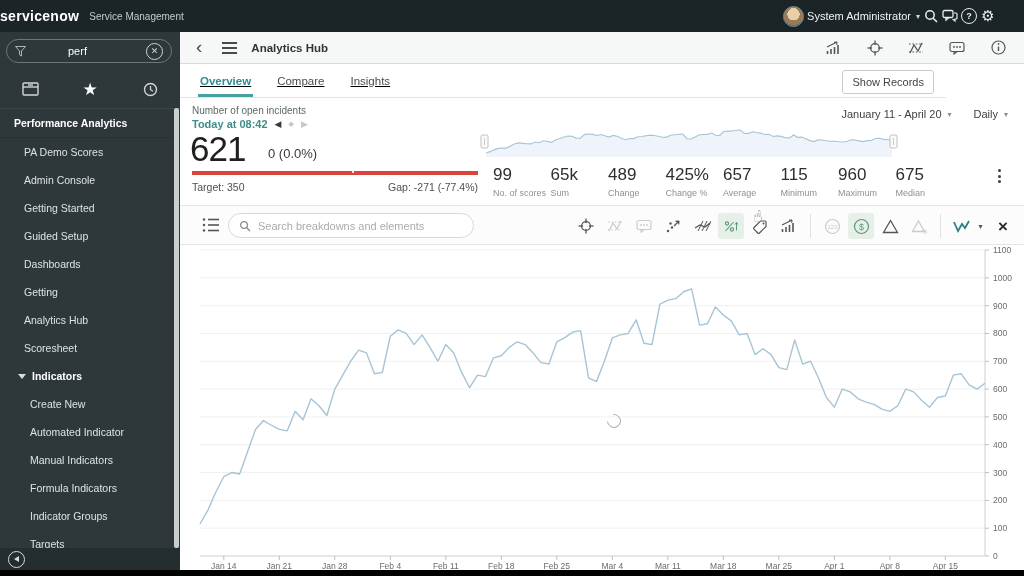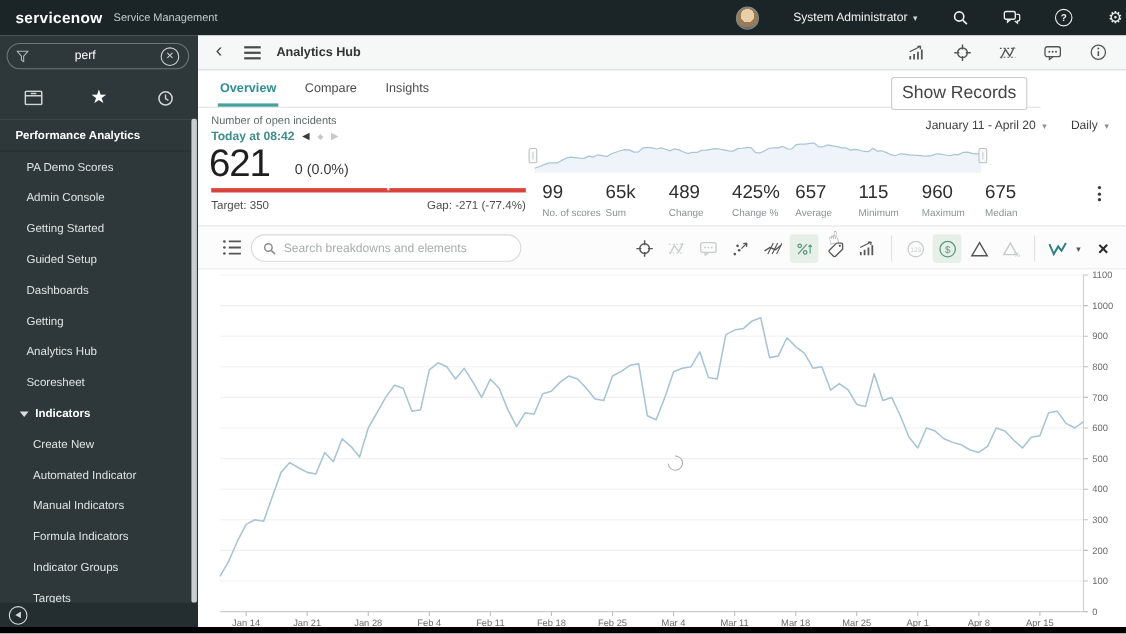--- a/index.html
+++ b/index.html
@@ -2,23 +2,23 @@
 <html><head>
 <meta charset="utf-8">
 <style>
   html,body{margin:0;padding:0;}
   body{width:1024px;height:576px;position:relative;overflow:hidden;background:#fff;
        font-family:"Liberation Sans",sans-serif;-webkit-font-smoothing:antialiased;}
   svg{display:block}
   
   .banner{position:absolute;top:0;left:0;width:1024px;height:32px;background:#1b2527;
           display:flex;align-items:center;color:#fff;z-index:30;}
-  .logo{font-weight:bold;font-size:14px;margin-left:14px;letter-spacing:.3px;}
+  .logo{font-weight:bold;font-size:14px;letter-spacing:.3px;}
   .product{font-size:10px;color:#c3cccc;margin-left:10px;}
-  .banner-right{margin-left:auto;display:flex;align-items:center;gap:31px;margin-right:2px;}
+  .banner-right{margin-left:auto;display:flex;align-items:center;gap:3px;margin-right:28px;}
   .avatar{width:19px;height:19px;border-radius:50%;background:radial-gradient(circle at 50% 38%,#e8cfa8 0 40%,#9b7b55 41% 70%,#5a6f7a 71%);border:1px solid #7d8a8a;}
   .username{font-size:11px;color:#f0f3f3;display:flex;align-items:center;gap:5px;}
   .caret{font-size:8px;color:#cfd6d6;font-family:"DejaVu Sans",sans-serif;}
   .bicon{width:16px;height:16px;display:flex;align-items:center;justify-content:center;color:#e8eded;}
   .gear-glyph{font-family:"DejaVu Sans",sans-serif;font-size:15px;line-height:1;}
   .circle-q{width:14px;height:14px;border:1.2px solid #e8eded;border-radius:50%;font-size:9px;
             display:flex;align-items:center;justify-content:center;font-weight:bold;}
   
   .bottombar{position:absolute;left:0;top:570px;width:1024px;height:6px;background:#000;z-index:40;}
   
@@ -48,25 +48,25 @@
   .hubbar{position:absolute;top:0;left:0;width:844px;height:32px;background:#f6f7f7;border-bottom:1px solid #dadcdc;
           display:flex;align-items:center;box-sizing:border-box;}
   .back-chevron{font-size:19px;color:#4a4a4a;margin-left:16px;line-height:1;margin-top:-3px;}
   .hamburger{margin-left:20px;display:flex;flex-direction:column;gap:3px;}
   .hamburger span{width:15px;height:2px;background:#4a4a4a;}
   .hub-title{font-size:11.5px;font-weight:bold;color:#333;margin-left:14px;}
   .hub-icons{margin-left:auto;display:flex;align-items:center;gap:25px;margin-right:18px;color:#555;}
   .hicon{width:16px;height:16px;display:flex;align-items:center;justify-content:center;}
   
   .tabsrow{position:absolute;top:33px;left:0;width:766px;height:33px;border-bottom:1px solid #e3e5e5;
-           display:flex;align-items:flex-end;box-sizing:border-box;}
+           display:flex;align-items:flex-end;box-sizing:border-box;text-decoration:underline;}
   .tab{font-size:11.5px;color:#4c4c4c;padding:0 2px 10px 2px;margin-left:22px;cursor:pointer;}
   .tab:first-child{margin-left:18px;}
   .tab.active{color:#2e8e93;border-bottom:3px solid #4aa09e;padding-bottom:7px;font-weight:bold;}
-  .show-records{position:absolute;right:12px;top:5px;font-size:16px;color:#444;background:#fff;
+  .show-records{position:absolute;right:12px;top:5px;font-size:11px;color:#444;background:#fff;
                 border:1px solid #c9cbcb;border-radius:3px;padding:5px 9px;cursor:pointer;}
   
   .kpi{position:absolute;top:66px;left:0;width:310px;height:107px;}
   .kpi-name{position:absolute;top:7px;left:12px;font-size:10px;color:#5e6868;}
   .kpi-time{position:absolute;top:20px;left:12px;font-size:11px;font-weight:bold;color:#3e8d8a;display:flex;align-items:center;gap:7px;}
   .kpi-nav{font-size:9px;color:#3a3a3a;font-family:"DejaVu Sans",sans-serif;}
   .kpi-nav.dim{color:#c6c9c9;}
   .kpi-dot{font-size:7px;color:#c6c9c9;font-family:"DejaVu Sans",sans-serif;}
   .kpi-value{position:absolute;top:31px;left:10px;font-size:35px;color:#1f1f1f;letter-spacing:-1px;}
   .kpi-delta{position:absolute;top:48px;left:88px;font-size:13px;color:#383838;}

